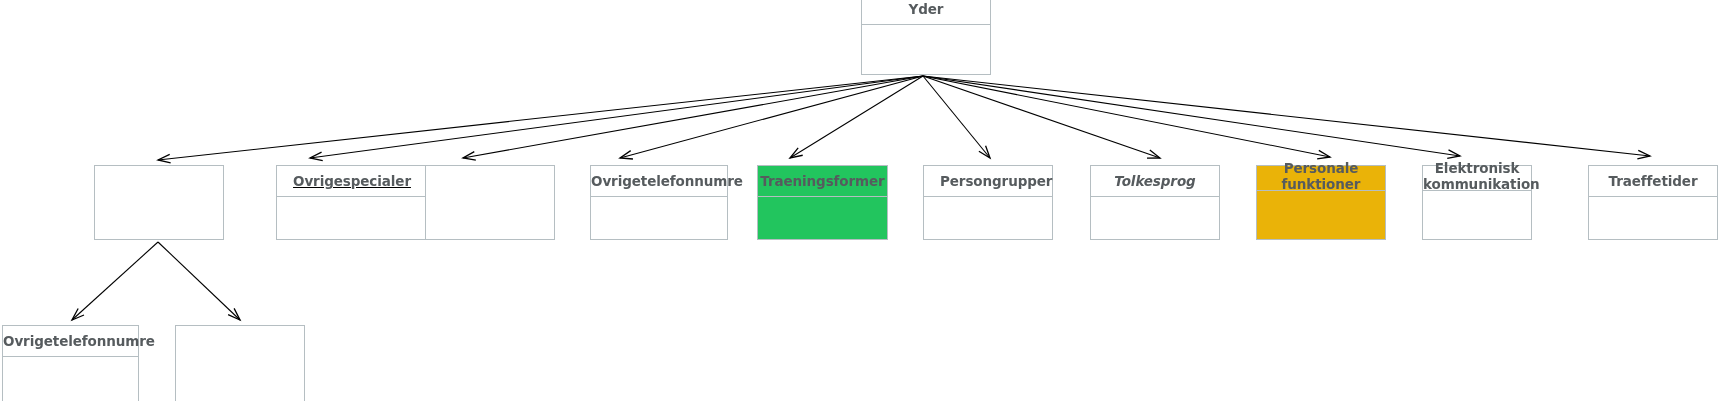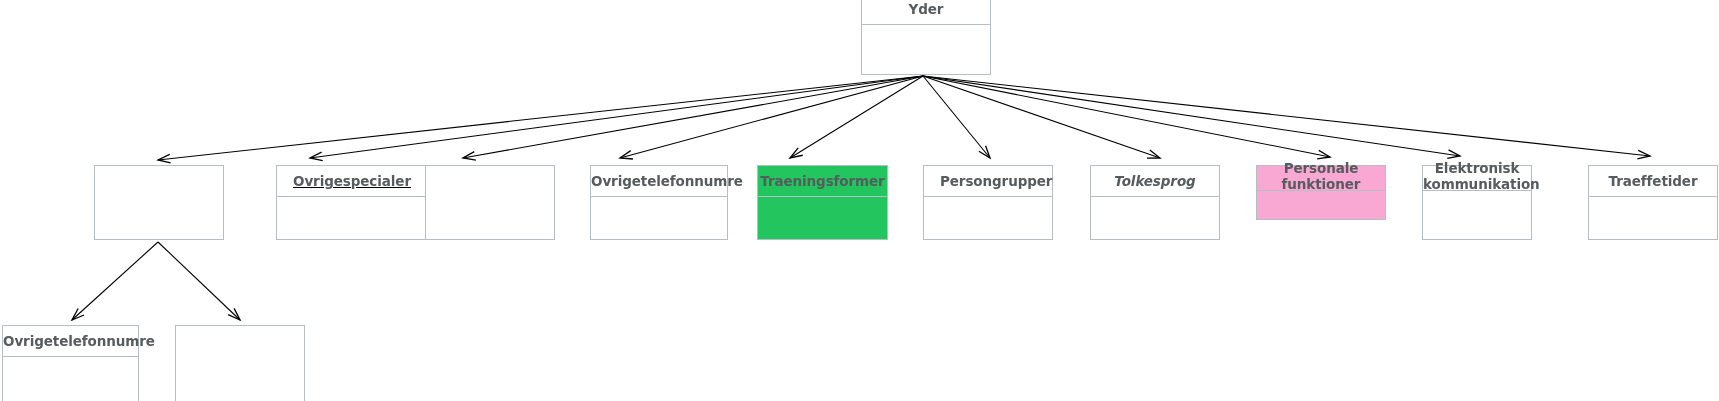--- a/index.html
+++ b/index.html
@@ -155,21 +155,21 @@
           <span class="uml-title" style="color: rgb(86, 91, 94); margin-left: 16px;">Persongrupper</span>
         </div>
         <div class="uml-attrs" style="height: 44px;"></div>
       </div>
       <div class="uml-class" style="left: 1090px; top: 165px; width: 130px; height: 75px; border-color: rgb(181, 190, 194); background: rgb(255, 255, 255); font-style: italic;">
         <div class="uml-header" style="border-bottom-color: rgb(181, 190, 194);">
           <span class="uml-title" style="color: rgb(86, 91, 94);">Tolkesprog</span>
         </div>
         <div class="uml-attrs" style="height: 44px;"></div>
       </div>
-      <div class="uml-class" style="left: 1256px; top: 165px; width: 130px; height: 55px; border-color: rgb(181, 190, 194); background: #f9a8d4;">
+      <div class="uml-class" style="left: 1256px; top: 165px; width: 130px; height: 75px; border-color: rgb(181, 190, 194); background: #eab308;">
         <div class="uml-header" style="border-bottom-color: rgb(181, 190, 194);">
           <span class="uml-title two-line" style="color: rgb(86, 91, 94);">Personale
 funktioner</span>
         </div>
         <div class="uml-attrs" style="height: 44px;"></div>
       </div>
       <div class="uml-class" style="left: 1422px; top: 165px; width: 110px; height: 75px; border-color: rgb(181, 190, 194); background: rgb(255, 255, 255);">
         <div class="uml-header" style="border-bottom-color: rgb(181, 190, 194);">
           <span class="uml-title two-line" style="color: rgb(86, 91, 94);">Elektronisk
 kommunikation</span>

